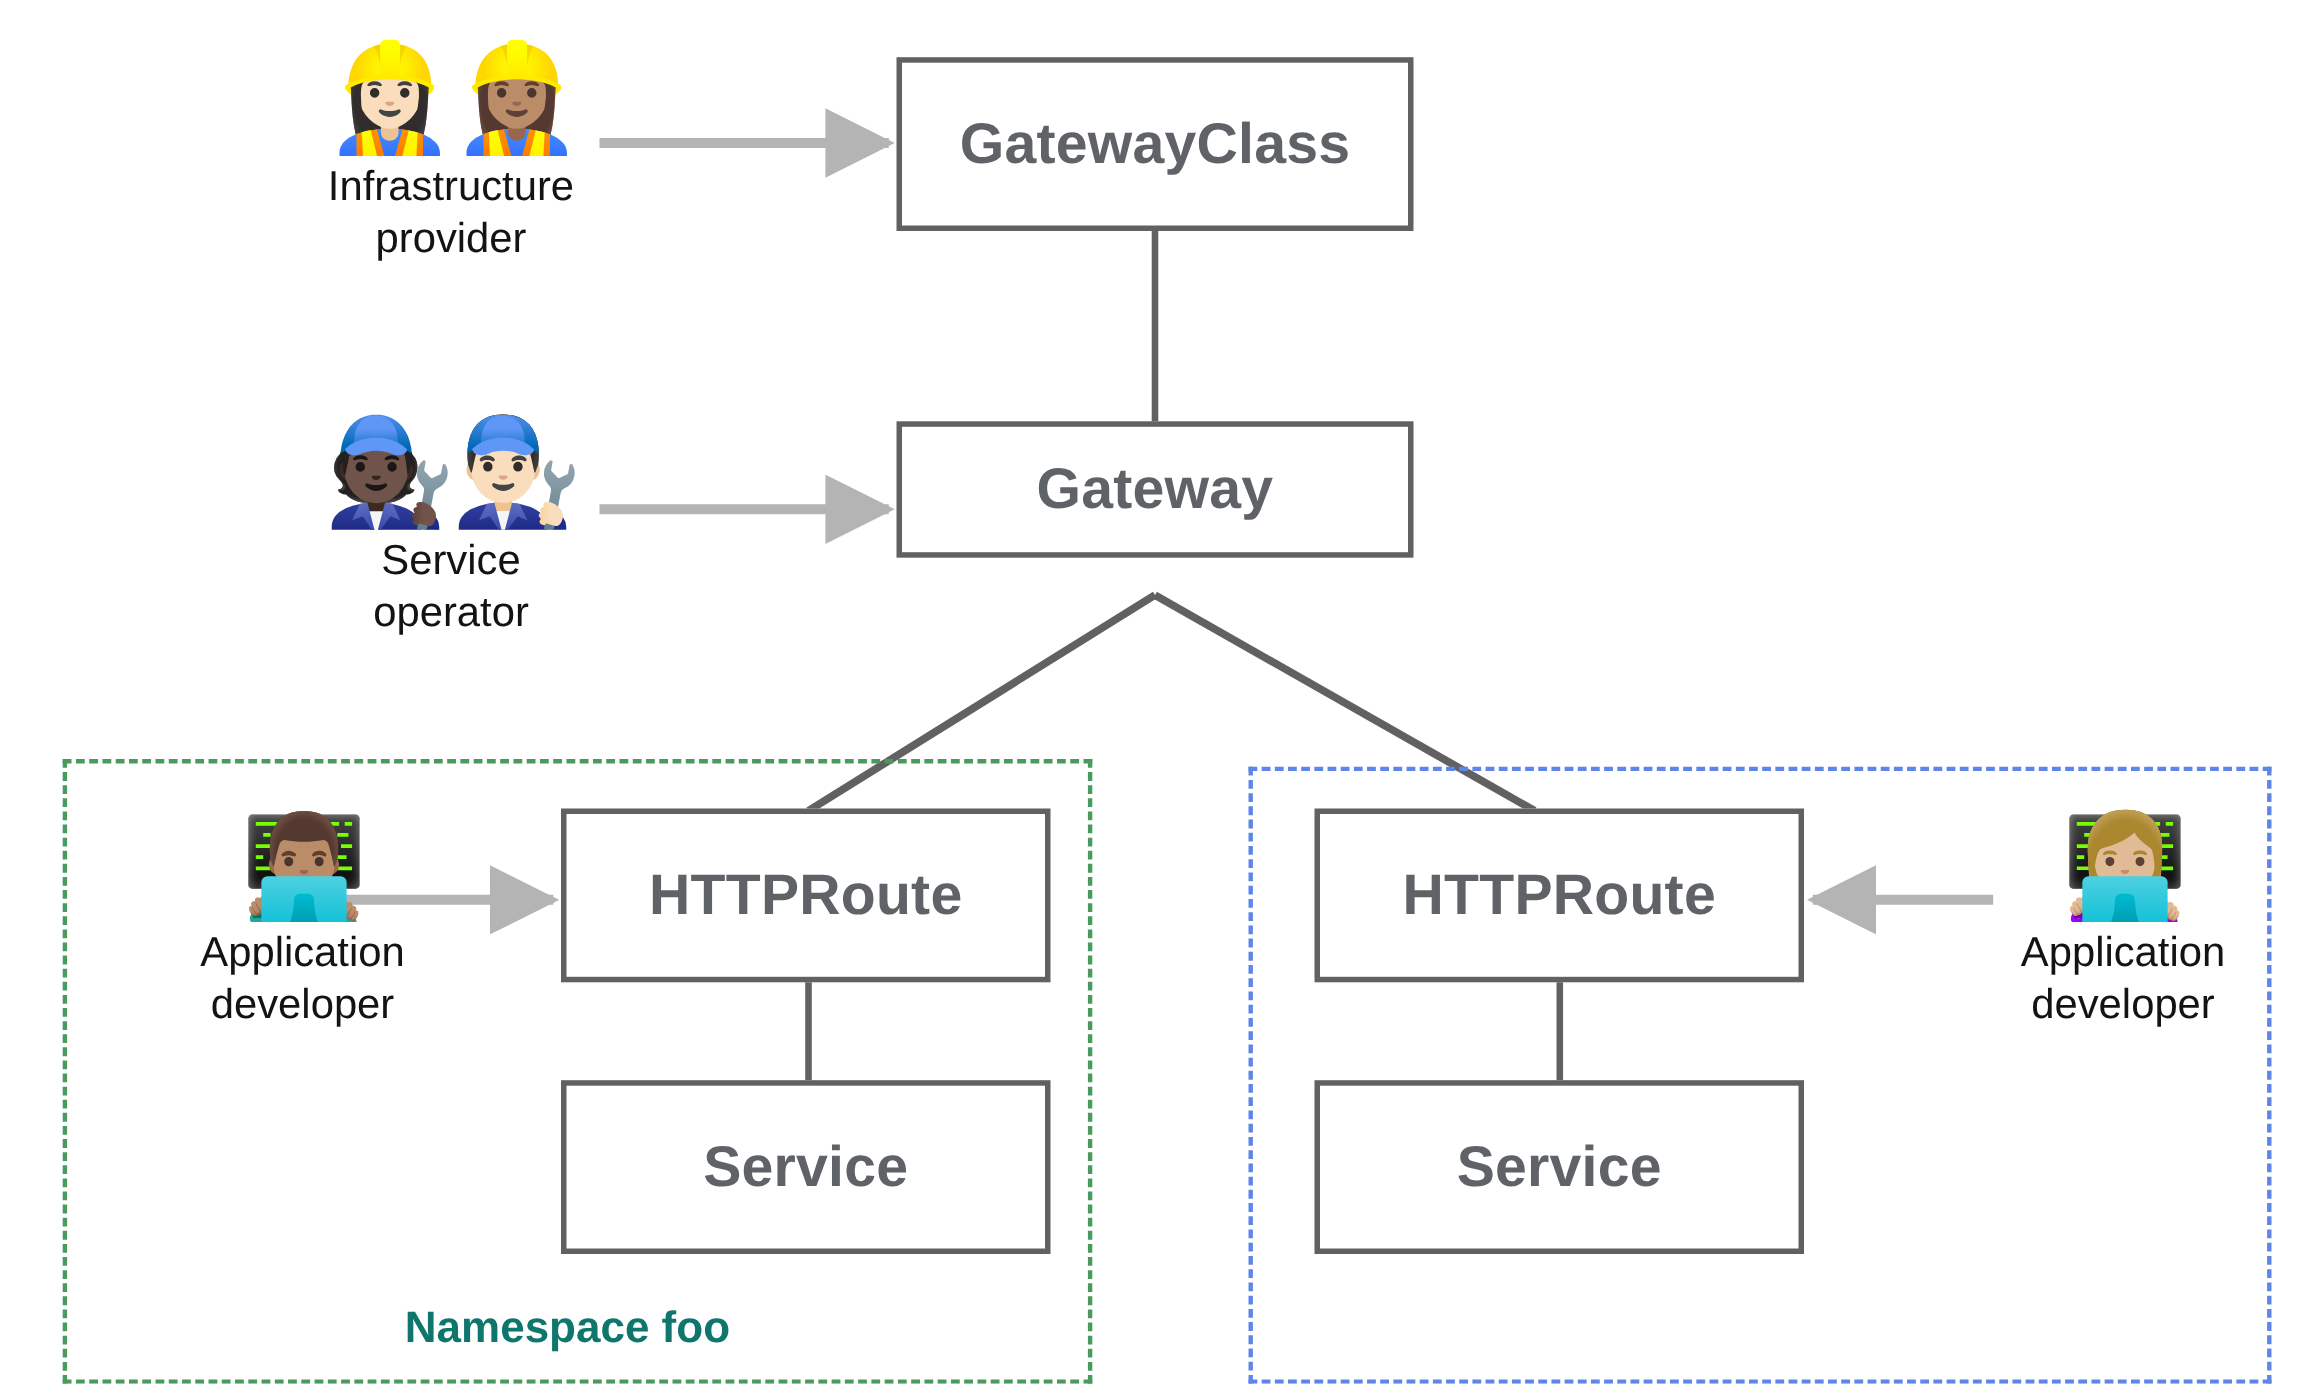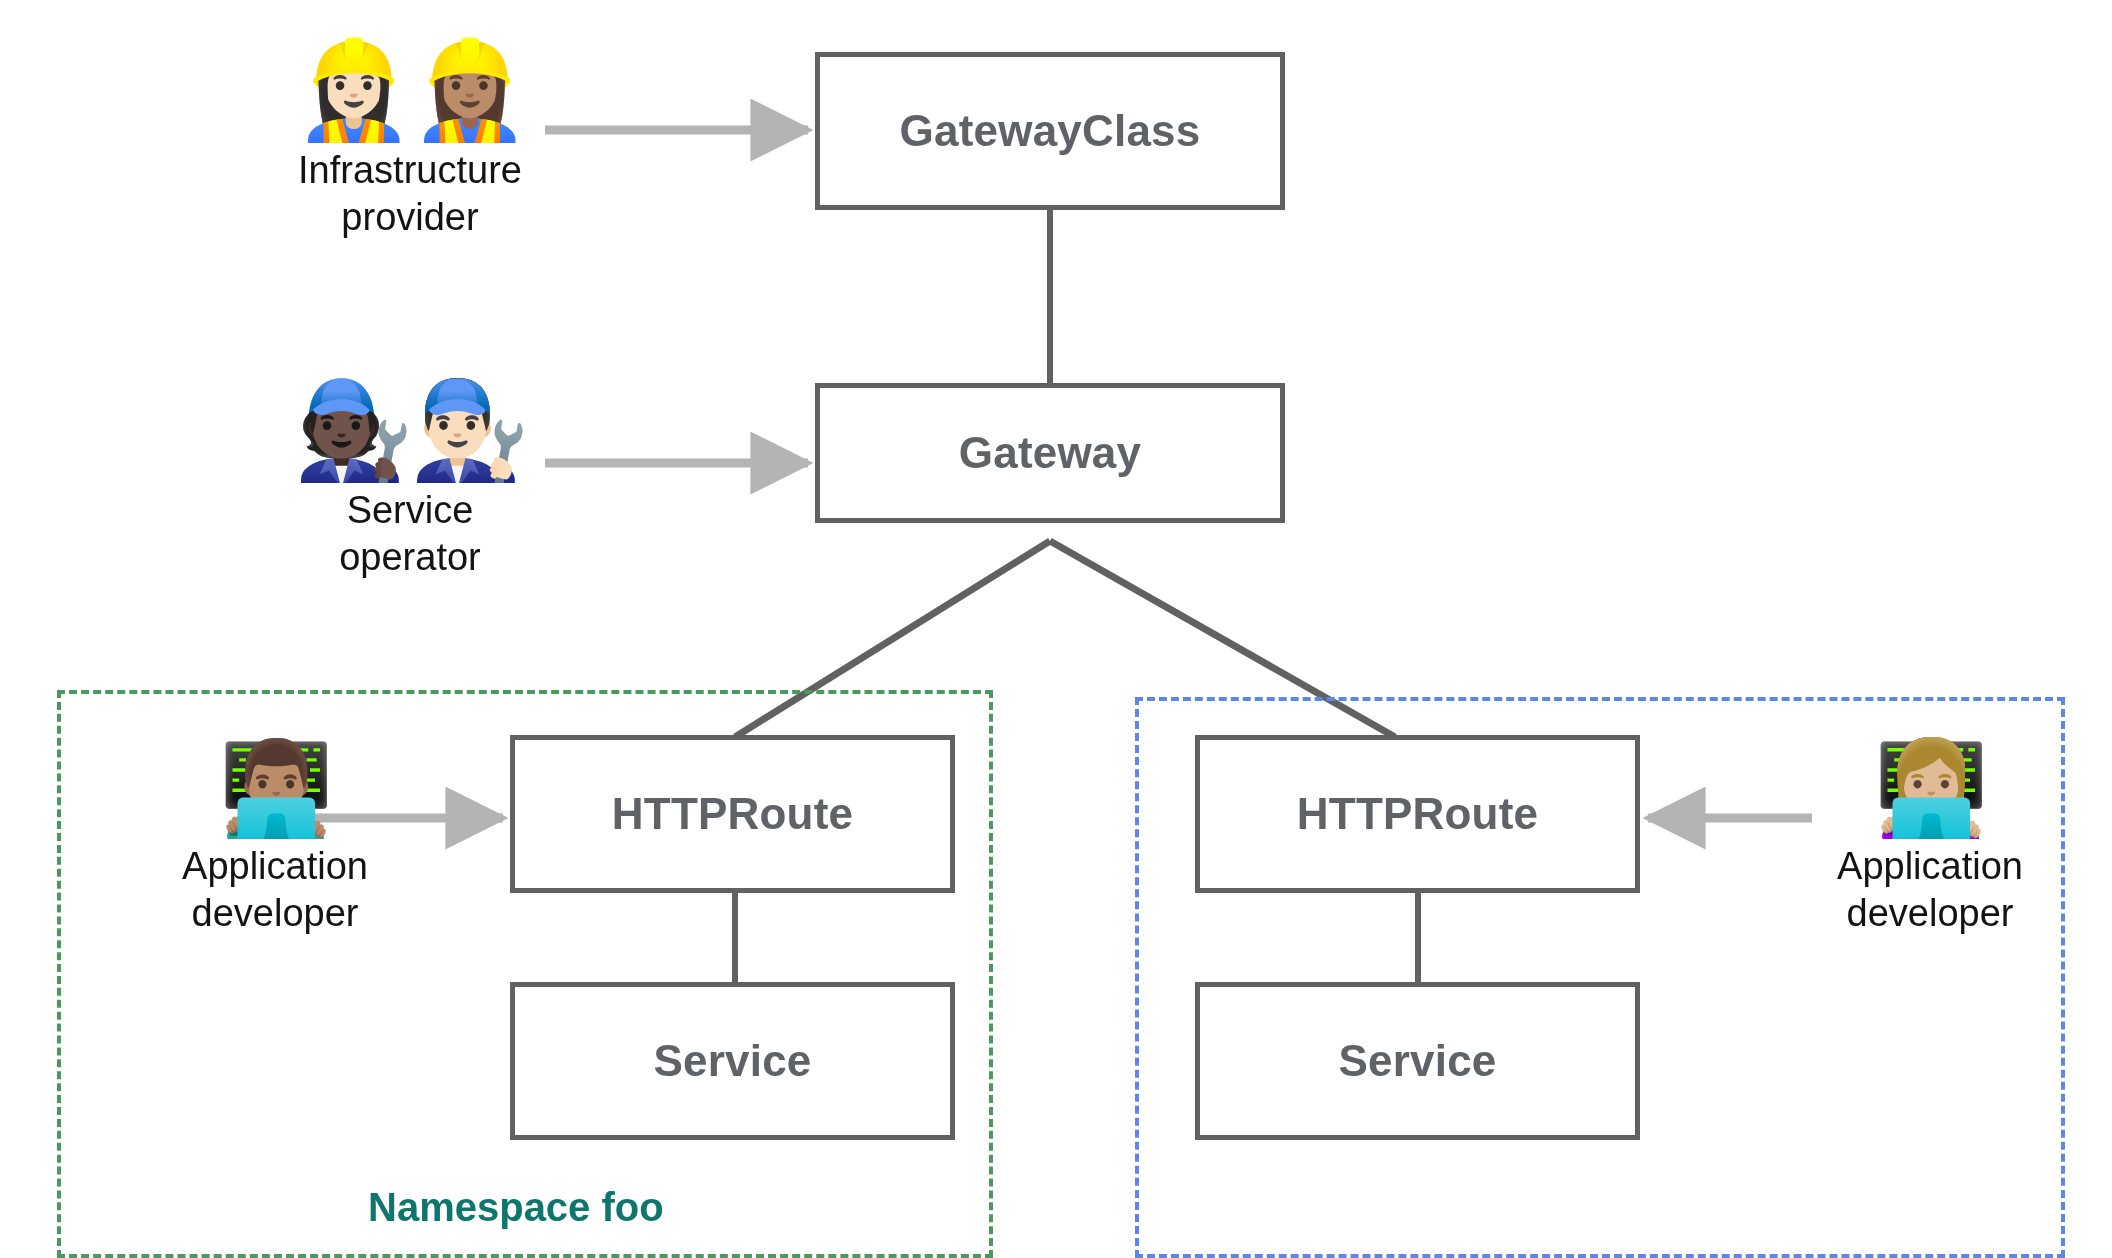--- a/index.html
+++ b/index.html
@@ -15,29 +15,29 @@
   #lines { position:absolute; left:0; top:0; width:2112px; height:1258px; }
 
   
   .res-box {
     position:absolute;
     border:5px solid #616161;
     background:#ffffff;
     display:flex; align-items:center; justify-content:center;
   }
   .res-box .res-label {
-    font-size:44px;
+    font-size:52px;
     font-weight:bold;
     color:#5f6368;
     letter-spacing:0.2px;
     white-space:nowrap;
   }
 
   #box-gatewayclass { left:815px; top:52px;  width:470px; height:158px; }
-  #box-gateway      { left:815px; top:383px; width:470px; height:140px; }
+  #box-gateway      { left:815px; top:383px; width:470px; height:124px; }
   #box-httproute-foo{ left:510px; top:735px; width:445px; height:158px; }
   #box-service-foo  { left:510px; top:982px; width:445px; height:158px; }
   #box-httproute-bar{ left:1195px; top:735px; width:445px; height:158px; }
   #box-service-bar  { left:1195px; top:982px; width:445px; height:158px; }
 
   
   .ns-frame { position:absolute; background:transparent; }
   #ns-foo {
     left:57px; top:690px; width:936px; height:568px;
     border:4px dashed #4a9a5e;

